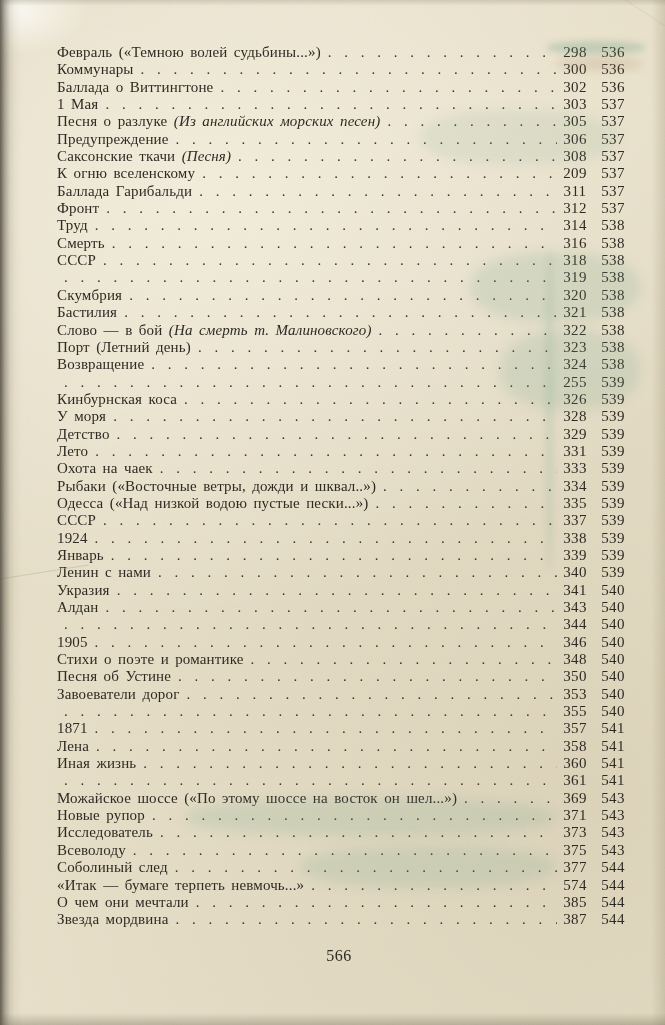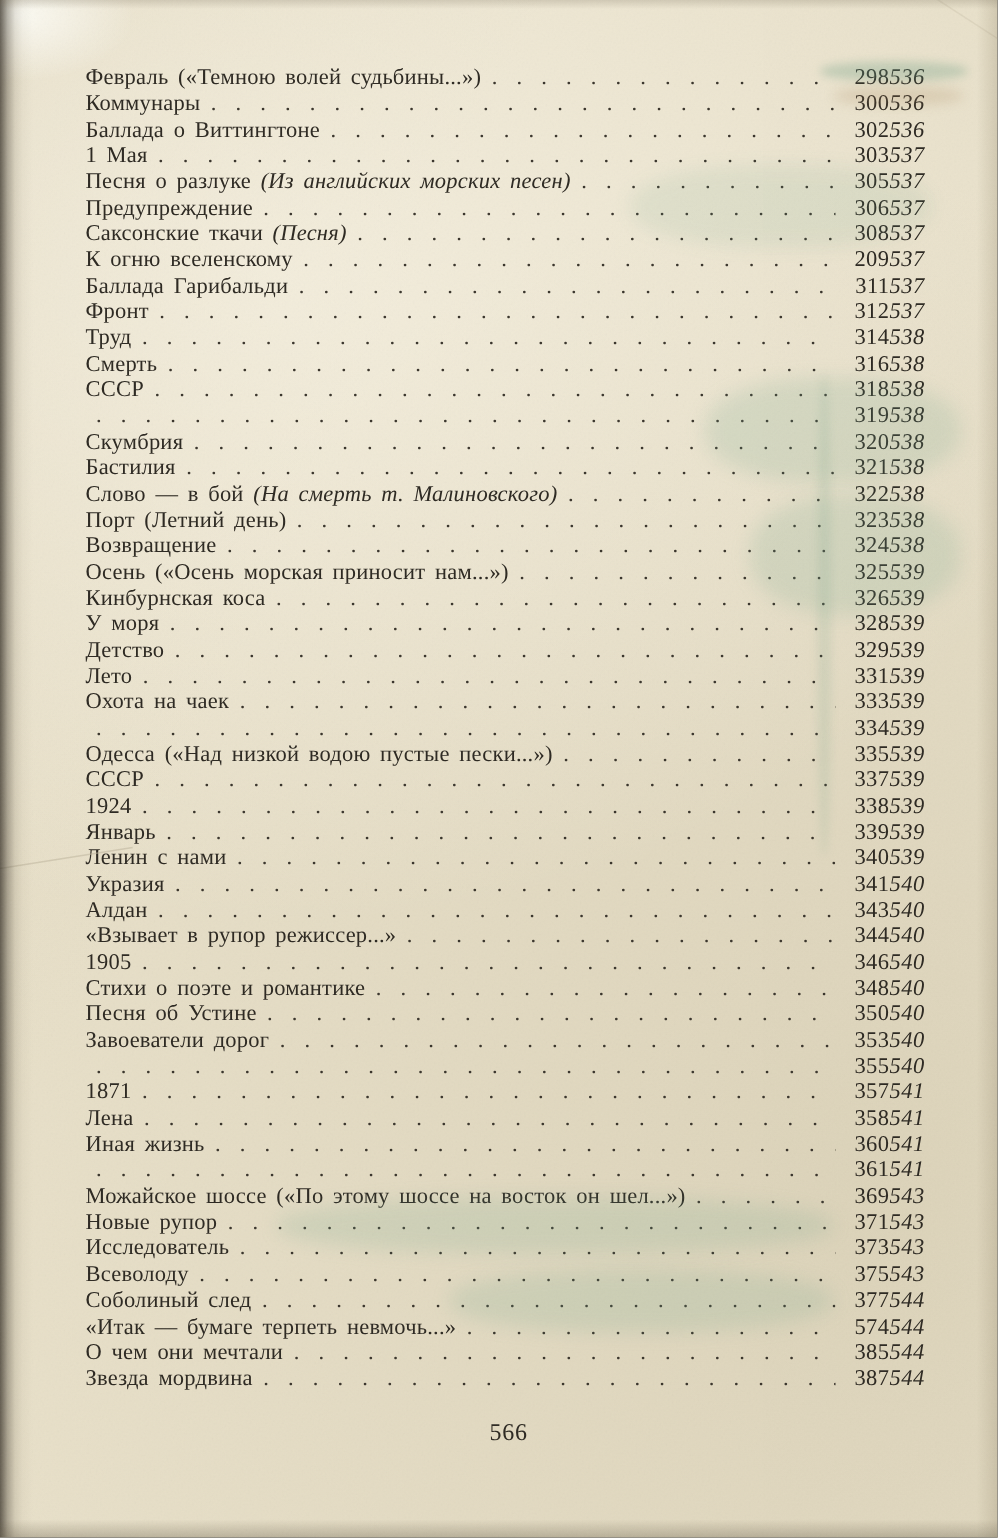--- a/index.html
+++ b/index.html
@@ -21,22 +21,22 @@
     background:linear-gradient(to bottom, rgba(110,100,80,.22), transparent);}
   .edge-bottom{position:absolute;left:0;right:0;bottom:0;height:12px;pointer-events:none;
     background:linear-gradient(to top, rgba(96,88,68,.32), transparent);}
   .corner-light{position:absolute;left:0;top:0;width:90px;height:55px;pointer-events:none;
     background:radial-gradient(ellipse at 12% 18%, rgba(255,255,250,.85), transparent 70%);}
   .toc{position:absolute;left:57px;top:44px;width:576px;}
   .row{display:flex;align-items:baseline;height:17.35px;font-size:15px;white-space:nowrap;}
   .t{flex:0 0 auto;word-spacing:2.5px;letter-spacing:.15px;}
   .t i{font-style:italic;}
   .dots{flex:1 1 auto;overflow:hidden;white-space:nowrap;word-spacing:9px;padding-left:7px;color:#38332a;}
-  .p1{flex:0 0 36px;text-align:right;letter-spacing:.3px;}
-  .p2{flex:0 0 40px;text-align:left;font-style:italic;letter-spacing:.3px;}
+  .p1{flex:0 0 36px;text-align:center;letter-spacing:.3px;}
+  .p2{flex:0 0 40px;text-align:center;letter-spacing:.3px;}
   .footer{position:absolute;left:0;top:947px;width:678px;text-align:center;font-size:16px;letter-spacing:.5px;}
   .stain{position:absolute;pointer-events:none;border-radius:45%;filter:blur(3px);}
   .s-teal{background:rgba(106,156,128,.30);}
   .s-teal-soft{background:rgba(116,164,138,.18);filter:blur(6px);}
   .s-warm{background:rgba(168,132,90,.22);filter:blur(4px);}
   .crease{position:absolute;pointer-events:none;background:rgba(190,180,156,.55);}
   .noise{position:absolute;left:0;top:0;width:665px;height:1025px;pointer-events:none;opacity:.05;}
 </style>
 </head>
 <body>
@@ -151,23 +151,22 @@
         <span class="p1">323</span>
         <span class="p2">538</span>
       </div>
       <div class="row">
         <span class="t"><span>Возвращение</span></span>
         <span class="dots">. . . . . . . . . . . . . . . . . . . . . . . . . . . . . . . . . . . . . . . . . . . . . . . . </span>
         <span class="p1">324</span>
         <span class="p2">538</span>
       </div>
       <div class="row">
-        <span class="t"><span>Осень («Осень морская приносит нам...»)</span></span>
-        <span class="dots">. . . . . . . . . . . . . . . . . . . . . . . . . . . . . . . . . . . . . . . . . . . . . . . . </span>
-        <span class="p1">325</span>
+        <span class="dots">. . . . . . . . . . . . . . . . . . . . . . . . . . . . . . . . . . . . . . . . . . . . . . . . </span>
+        <span class="p1">255</span>
         <span class="p2">539</span>
       </div>
       <div class="row">
         <span class="t"><span>Кинбурнская коса</span></span>
         <span class="dots">. . . . . . . . . . . . . . . . . . . . . . . . . . . . . . . . . . . . . . . . . . . . . . . . </span>
         <span class="p1">326</span>
         <span class="p2">539</span>
       </div>
       <div class="row">
         <span class="t"><span>У моря</span></span>
@@ -187,20 +186,21 @@
         <span class="p1">331</span>
         <span class="p2">539</span>
       </div>
       <div class="row">
         <span class="t"><span>Охота на чаек</span></span>
         <span class="dots">. . . . . . . . . . . . . . . . . . . . . . . . . . . . . . . . . . . . . . . . . . . . . . . . </span>
         <span class="p1">333</span>
         <span class="p2">539</span>
       </div>
       <div class="row">
+        <span class="t"><span>Рыбаки («Восточные ветры, дожди и шквал..»)</span></span>
         <span class="dots">. . . . . . . . . . . . . . . . . . . . . . . . . . . . . . . . . . . . . . . . . . . . . . . . </span>
         <span class="p1">334</span>
         <span class="p2">539</span>
       </div>
       <div class="row">
         <span class="t"><span>Одесса («Над низкой водою пустые пески...»)</span></span>
         <span class="dots">. . . . . . . . . . . . . . . . . . . . . . . . . . . . . . . . . . . . . . . . . . . . . . . . </span>
         <span class="p1">335</span>
         <span class="p2">539</span>
       </div>
@@ -234,21 +234,20 @@
         <span class="p1">341</span>
         <span class="p2">540</span>
       </div>
       <div class="row">
         <span class="t"><span>Алдан</span></span>
         <span class="dots">. . . . . . . . . . . . . . . . . . . . . . . . . . . . . . . . . . . . . . . . . . . . . . . . </span>
         <span class="p1">343</span>
         <span class="p2">540</span>
       </div>
       <div class="row">
-        <span class="t"><span>«Взывает в рупор режиссер...»</span></span>
         <span class="dots">. . . . . . . . . . . . . . . . . . . . . . . . . . . . . . . . . . . . . . . . . . . . . . . . </span>
         <span class="p1">344</span>
         <span class="p2">540</span>
       </div>
       <div class="row">
         <span class="t"><span>1905</span></span>
         <span class="dots">. . . . . . . . . . . . . . . . . . . . . . . . . . . . . . . . . . . . . . . . . . . . . . . . </span>
         <span class="p1">346</span>
         <span class="p2">540</span>
       </div>

